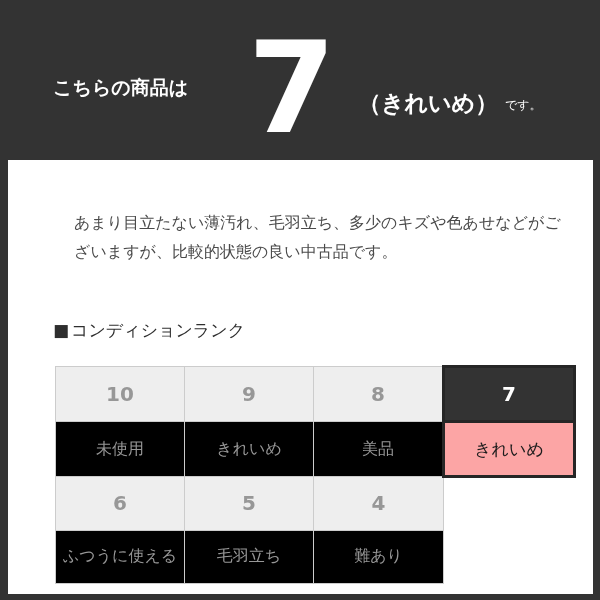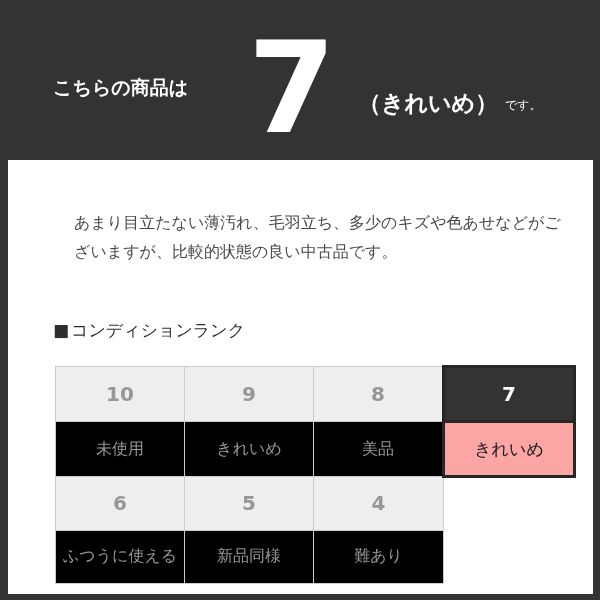--- a/index.html
+++ b/index.html
@@ -172,21 +172,21 @@
           <td class="lbl-hl">きれいめ</td>
         </tr>
         <tr>
           <td class="num">6</td>
           <td class="num">5</td>
           <td class="num">4</td>
           <td class="empty"></td>
         </tr>
         <tr>
           <td class="lbl">ふつうに使える</td>
-          <td class="lbl">新品同様</td>
+          <td class="lbl">毛羽立ち</td>
           <td class="lbl">難あり</td>
           <td class="empty"></td>
         </tr>
       </tbody>
     </table>
 
   </main>
 </div>
 
 </body></html>

